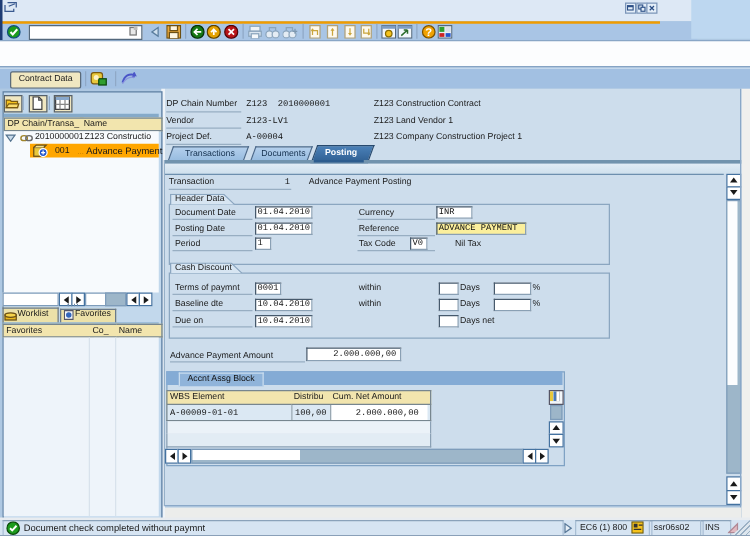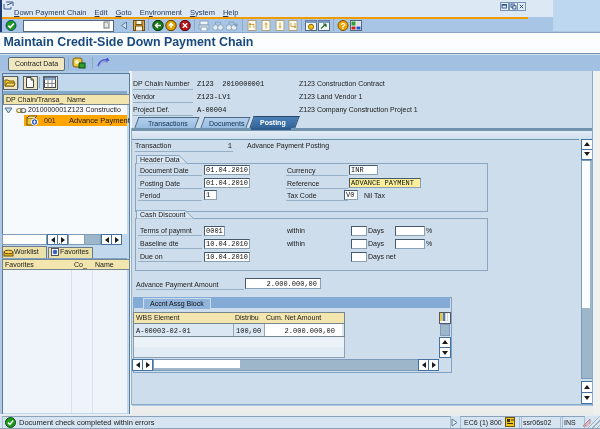--- a/index.html
+++ b/index.html
@@ -25,23 +25,20 @@
 <div id="scr">
 
 <div class="ab" style="left:0;top:0;width:600px;height:17px;background:#dde8f5;"></div>
 <div class="ab" style="left:3px;top:1px;width:11px;height:9px;">
 <svg width="11" height="9">
         <path d="M1 3 L1 8 L8 8 L8 6" fill="none" stroke="#3a5a90" stroke-width="1"></path>
         <path d="M3 1 L10 1 L10 5" fill="none" stroke="#3a5a90" stroke-width="1"></path>
         <path d="M4 4 L9 2" stroke="#3a5a90" stroke-width="1"></path>
       </svg>
 </div>
-<div class="ab" style="left:14px;top:7.5px;font-size:7.5px;color:#24395e;white-space:nowrap;">
-<span style="margin-right:8px;"><u>D</u>own Payment Chain</span><span style="margin-right:8px;"><u>E</u>dit</span><span style="margin-right:8px;"><u>G</u>oto</span><span style="margin-right:8px;">En<u>v</u>ironment</span><span style="margin-right:8px;"><u>S</u>ystem</span><span><u>H</u>elp</span>
-</div>
 
 <div class="ab" style="left:500px;top:2px;width:7px;height:7px;border:1px solid #7a94b8;background:#e4eef8;">
       <svg width="7" height="7">
         <rect x="1" y="1.5" width="4.5" height="3.5" fill="none" stroke="#2c4f86" stroke-width="0.9"></rect>
         <path d="M1 2.2 L5.5 2.2" stroke="#2c4f86"></path>
       </svg>
     </div>
 <div class="ab" style="left:508.5px;top:2px;width:7px;height:7px;border:1px solid #7a94b8;background:#e4eef8;">
       <svg width="7" height="7">
         <rect x="1" y="1" width="3.2" height="3.2" fill="none" stroke="#2c4f86" stroke-width="0.9"></rect>
@@ -191,21 +188,20 @@
         <rect x="1.5" y="1.5" width="4" height="4" fill="#2f9e2f"></rect>
         <rect x="6.5" y="1.5" width="4" height="4" fill="#d8dfe8"></rect>
         <rect x="1.5" y="6.5" width="4" height="3" fill="#cc2222"></rect>
         <rect x="6.5" y="6.5" width="4" height="3" fill="#2255cc"></rect>
       </svg>
     </div>
 
 <div class="ab" style="left:553px;top:0;width:47px;height:31px;background:#bdd7f0;"></div>
 
 <div class="ab" style="left:0;top:32px;width:600px;height:21px;background:#fcfdfe;border-top:1px solid #89a6c6;"></div>
-<div class="ab" style="left:3.5px;top:35px;font-size:12.4px;font-weight:bold;color:#17497e;">Maintain Credit-Side Down Payment Chain</div>
 
 <div class="ab" style="left:0;top:53px;width:600px;height:18px;background:#a2c0e2;border-top:1px solid #7495b8;box-sizing:border-box;"></div>
 <div class="ab" style="left:0;top:54px;width:600px;height:1px;background:#cfe0f0;"></div>
 <div class="ab" style="left:8px;top:57px;width:55px;height:12px;background:#f0e7c1;border:1px solid #5a6a7a;border-radius:2px;font-size:7px;color:#1a1a1a;text-align:center;line-height:11px;">Contract Data</div>
 <div class="ab sep" style="left:68px;top:57px;height:12px;"></div>
 <div class="ab" style="left:72px;top:57px;">
       <svg width="14" height="12">
         <rect x="1" y="1" width="9" height="9" rx="2" fill="#e8c83c" stroke="#7a5a10"></rect>
         <rect x="7" y="6" width="6" height="5" fill="#2f9e2f" stroke="#0c4a0c"></rect>
         <circle cx="5" cy="5" r="2" fill="#fdf2c8"></circle>
@@ -373,21 +369,21 @@
 <div class="ab ul" style="left:138px;top:187.5px;width:64px;"></div>
 <div class="ab inp" style="left:204px;top:177.5px;width:42px;height:8px;">01.04.2010</div>
 <div class="ab lbl" style="left:287px;top:179.5px;">Reference</div>
 <div class="ab ul" style="left:286px;top:187.5px;width:62px;"></div>
 <div class="ab inp" style="left:349px;top:177.5px;width:68px;height:8px;background:#fbef9c;">ADVANCE PAYMENT</div>
 <div class="ab lbl" style="left:140px;top:192px;">Period</div>
 <div class="ab ul" style="left:138px;top:200px;width:64px;"></div>
 <div class="ab inp" style="left:204px;top:190px;width:9px;height:8px;">1</div>
 <div class="ab lbl" style="left:287px;top:192px;">Tax Code</div>
 <div class="ab ul" style="left:286px;top:200px;width:62px;"></div>
-<div class="ab inp" style="left:344px;top:190px;width:10px;height:8px;">V0</div>
+<div class="ab inp" style="left:328px;top:190px;width:10px;height:8px;">V0</div>
 <div class="ab lbl" style="left:364px;top:192px;">Nil Tax</div>
 
 <div class="ab grp" style="left:135px;top:218px;width:351px;height:51px;"></div>
 <div class="ab" style="left:136px;top:210px;">
       <svg width="58" height="9">
         <path d="M0.5 8.5 L0.5 0.5 L49 0.5 L57.5 8.5" fill="#d7e5f2" stroke="#8ba6c0"></path>
       </svg>
     </div>
 <div class="ab lbl" style="left:140px;top:211px;">Cash Discount</div>
 <div class="ab lbl" style="left:140px;top:227px;">Terms of paymnt</div>
@@ -421,21 +417,21 @@
 <div class="ab" style="left:143px;top:298px;font-size:7px;color:#111;background:#90b4da;border:1px solid #c8dcee;border-bottom:none;padding:0 6px;height:10px;line-height:10px;">Accnt Assg Block</div>
 
 <div class="ab thdr" style="left:133px;top:312px;width:99px;height:10px;line-height:10px;padding-left:2px;">WBS Element</div>
 <div class="ab thdr" style="left:233px;top:312px;width:30px;height:10px;line-height:10px;padding-left:2px;border-left:none;">Distribu</div>
 <div class="ab thdr" style="left:264px;top:312px;width:78px;height:10px;line-height:10px;padding-left:2px;border-left:none;">Cum. Net Amount</div>
 
 <div class="ab" style="left:133px;top:324px;width:210px;height:12px;background:#dbe8f3;border:1px solid #77868f;border-top:none;"></div>
 <div class="ab" style="left:265px;top:324px;width:77px;height:12px;background:#fff;"></div>
 <div class="ab" style="left:233px;top:324px;width:1px;height:12px;background:#9aa8b2;"></div>
 <div class="ab" style="left:264px;top:324px;width:1px;height:12px;background:#9aa8b2;"></div>
-<div class="ab mono" style="left:136px;top:327px;">A-00003-02-01</div>
+<div class="ab mono" style="left:136px;top:327px;">A-00009-01-01</div>
 <div class="ab mono" style="left:236px;top:327px;">100,00</div>
 <div class="ab mono" style="left:335px;top:327px;transform:translateX(-100%);">2.000.000,00</div>
 <div class="ab" style="left:133px;top:337px;width:210px;height:10px;background:#ebf2f8;border-left:1px solid #8aa0b4;border-right:1px solid #8aa0b4;"></div>
 <div class="ab" style="left:133px;top:347px;width:210px;height:10px;background:#e2ecf4;border:1px solid #8aa0b4;border-top:none;"></div>
 
 <div class="ab sbbtn" style="left:132px;top:359px;width:9px;height:10px;">
       <div class="tri-l"></div>
     </div>
 <div class="ab sbbtn" style="left:142px;top:359px;width:9px;height:10px;">
       <div class="tri-r"></div>
@@ -485,21 +481,21 @@
 <div class="ab" style="left:132px;top:406px;width:461px;height:10px;background:#ecedeb;"></div>
 <div class="ab" style="left:0;top:414px;width:600px;height:2px;background:#e8ecf0;"></div>
 <div class="ab" style="left:0;top:416px;width:600px;height:13px;background:#d6e4f2;"></div>
 <div class="ab" style="left:2px;top:416px;width:447px;height:11px;background:#d6e4f2;border:1px solid #a8bed4;border-top-color:#8aa2ba;"></div>
 <div class="ab" style="left:5px;top:417px;">
       <svg width="11" height="11">
         <circle cx="5.5" cy="5.5" r="5" fill="#1d9b1d" stroke="#0a4a0a"></circle>
         <path d="M3 5.6 L4.8 7.4 L8.2 3.6" fill="none" stroke="#fff" stroke-width="1.5"></path>
       </svg>
     </div>
-<div class="ab" style="left:19px;top:418px;font-size:7.5px;color:#1a1a1a;white-space:nowrap;">Document check completed within errors</div>
+<div class="ab" style="left:19px;top:418px;font-size:7.5px;color:#1a1a1a;white-space:nowrap;">Document check completed without paymnt</div>
 <div class="ab" style="left:451px;top:418px;">
       <svg width="7" height="9">
         <path d="M1 1 L6 4.5 L1 8 Z" fill="#e8f0f8" stroke="#5a7a9a"></path>
       </svg>
     </div>
 <div class="ab" style="left:460px;top:416px;width:57px;height:11px;border:1px solid #a8bed4;border-top-color:#8aa2ba;font-size:7px;color:#1a1a1a;line-height:11px;padding-left:3px;">EC6 (1) 800</div>
 <div class="ab" style="left:505px;top:417px;">
       <svg width="10" height="10">
         <rect x="0.5" y="0.5" width="9" height="9" fill="#f5c21c" stroke="#6a5a10"></rect>
         <rect x="2" y="2" width="3" height="3" fill="#333"></rect>

